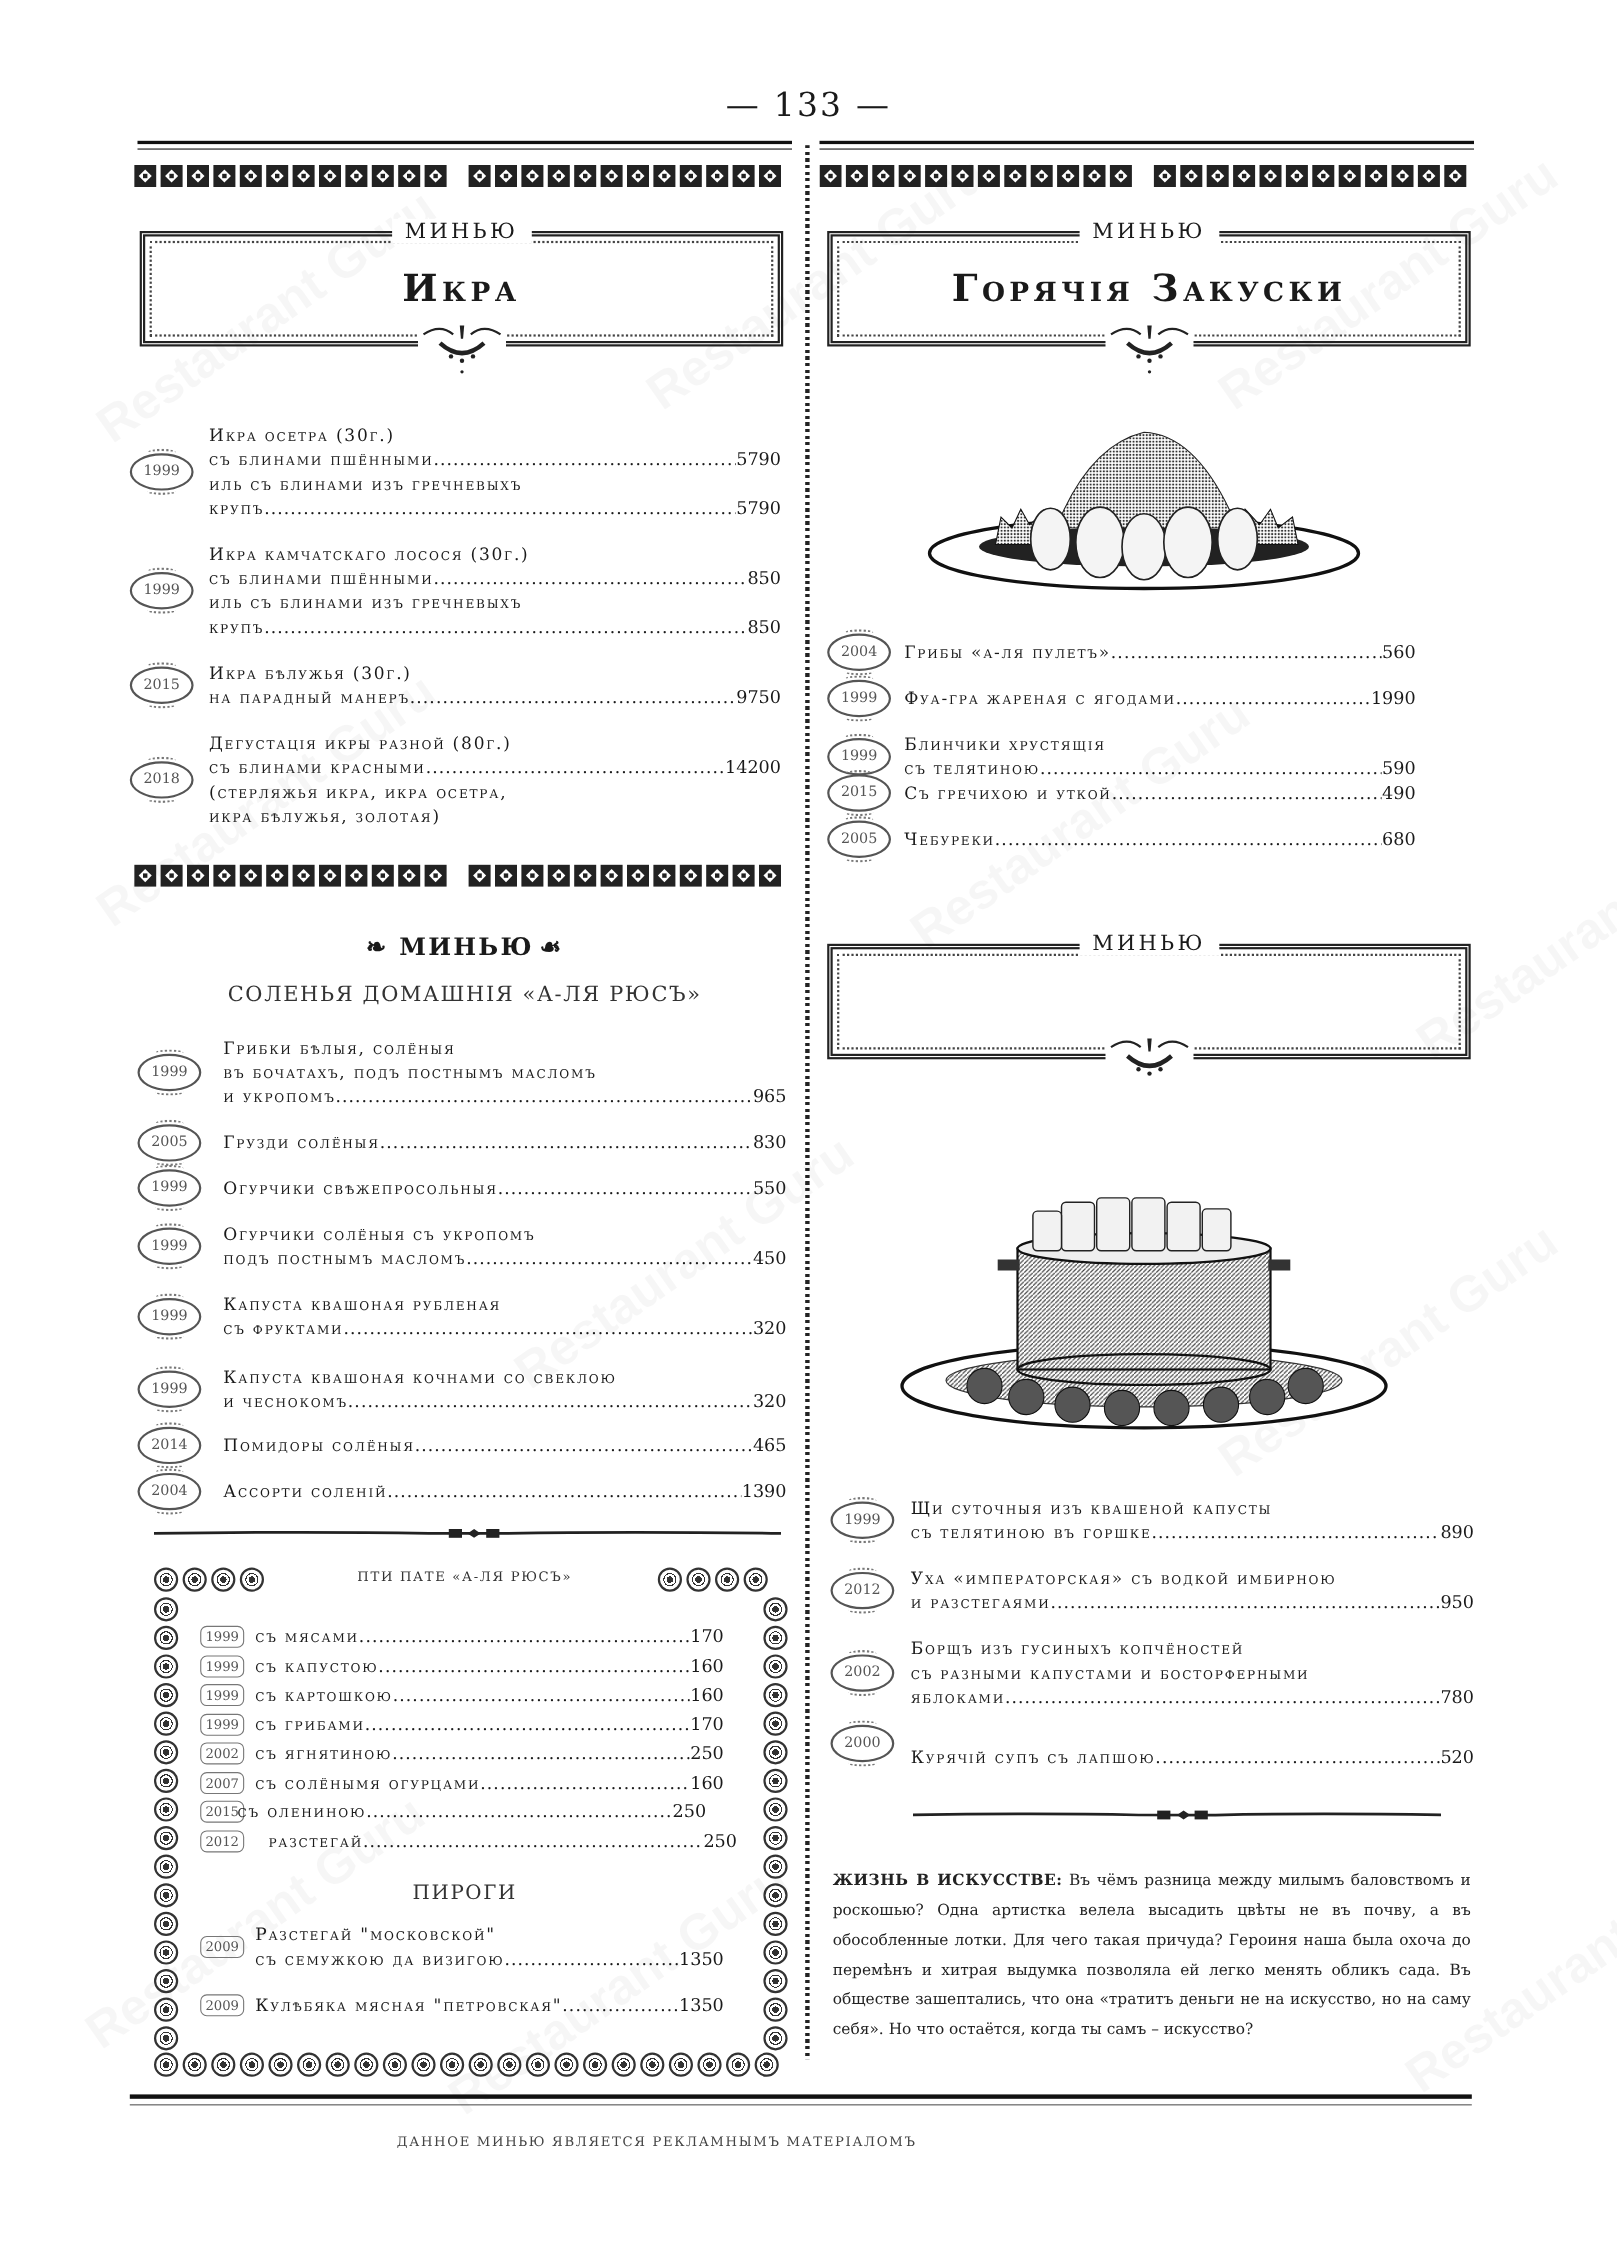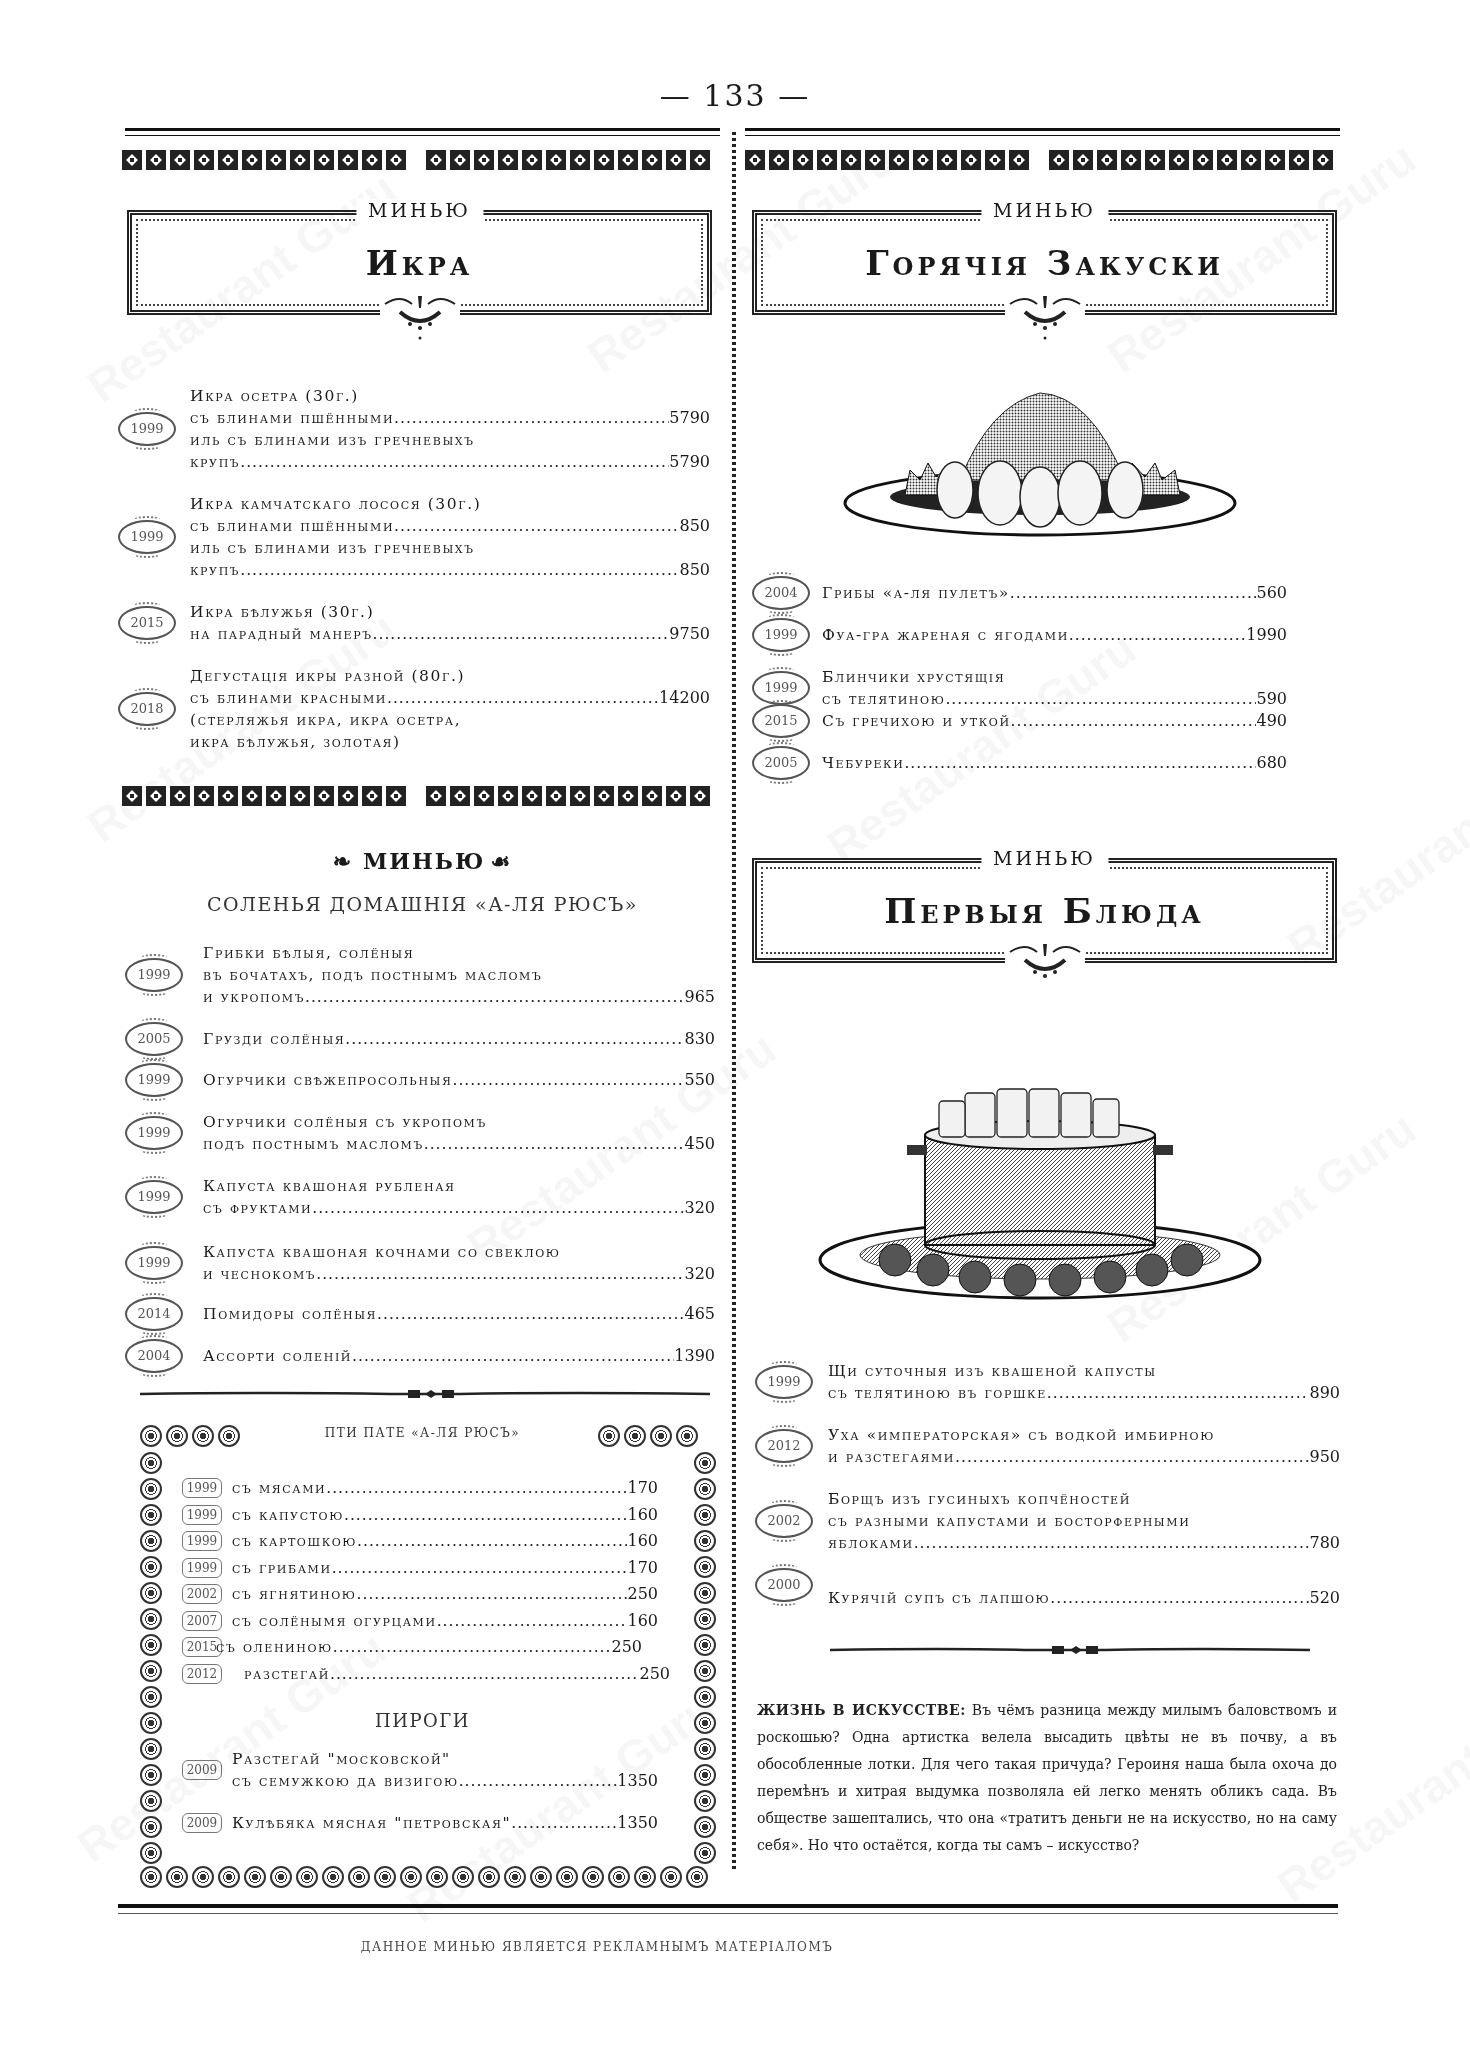--- a/index.html
+++ b/index.html
@@ -604,21 +604,20 @@
         <span class="p">680</span>
       </div>
     </div>
     <div class="badge" style="left: 752px; top: 746px;">2005</div>
   </div>
 
 <div class="tile-row" id="tiles-r2" style="left:752px;top:851px;width:585px;height:0;"></div>
 
 <div class="frame" style="left:752px;top:858px;width:585px;height:105px;">
   <div class="frame-label">МИНЬЮ</div>
-  <div class="frame-title" style="top:28px;">Первыя Блюда</div>
   <div class="frame-orn">
     <svg viewBox="0 0 80 48">
         <path d="M5 12 Q20 2 32 12 M75 12 Q60 2 48 12" stroke="#222" fill="none" stroke-width="2"></path>
         <path d="M38 4 L42 4 L41 16 L39 16Z" fill="#222"></path>
         <path d="M20 20 Q40 38 60 20" stroke="#222" fill="none" stroke-width="4"></path>
         <circle cx="30" cy="32" r="2" fill="#222"></circle>
         <circle cx="40" cy="36" r="2" fill="#222"></circle>
         <circle cx="50" cy="32" r="2" fill="#222"></circle>
       </svg>
   </div>

